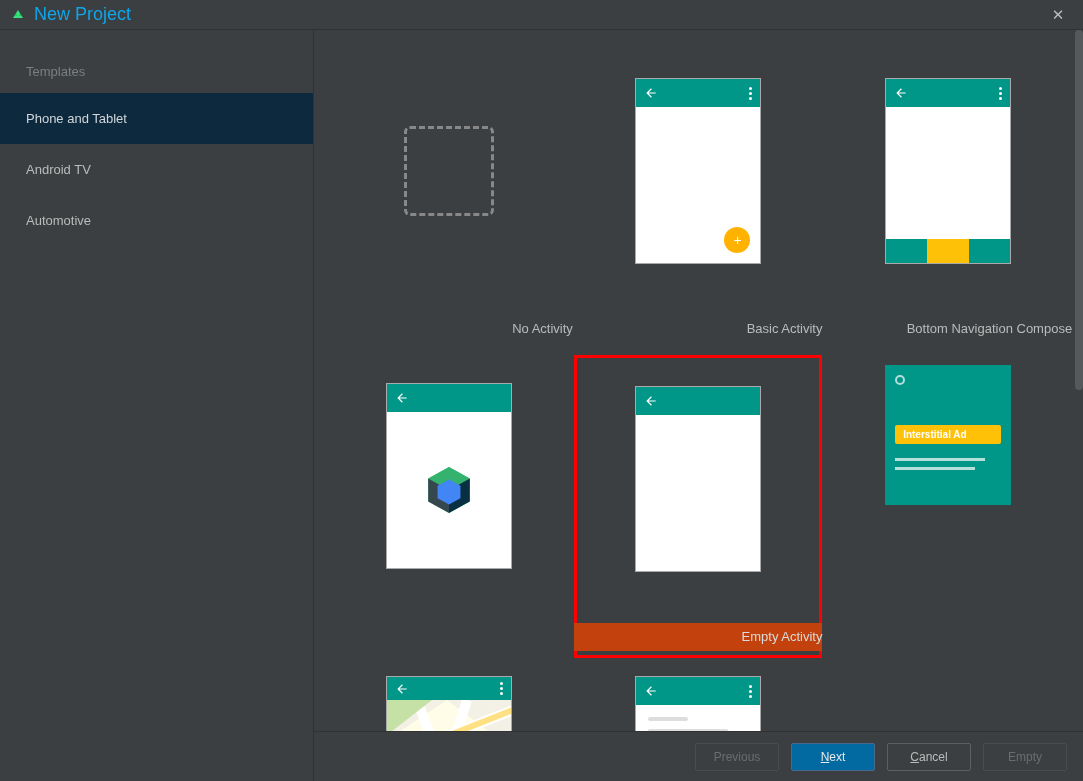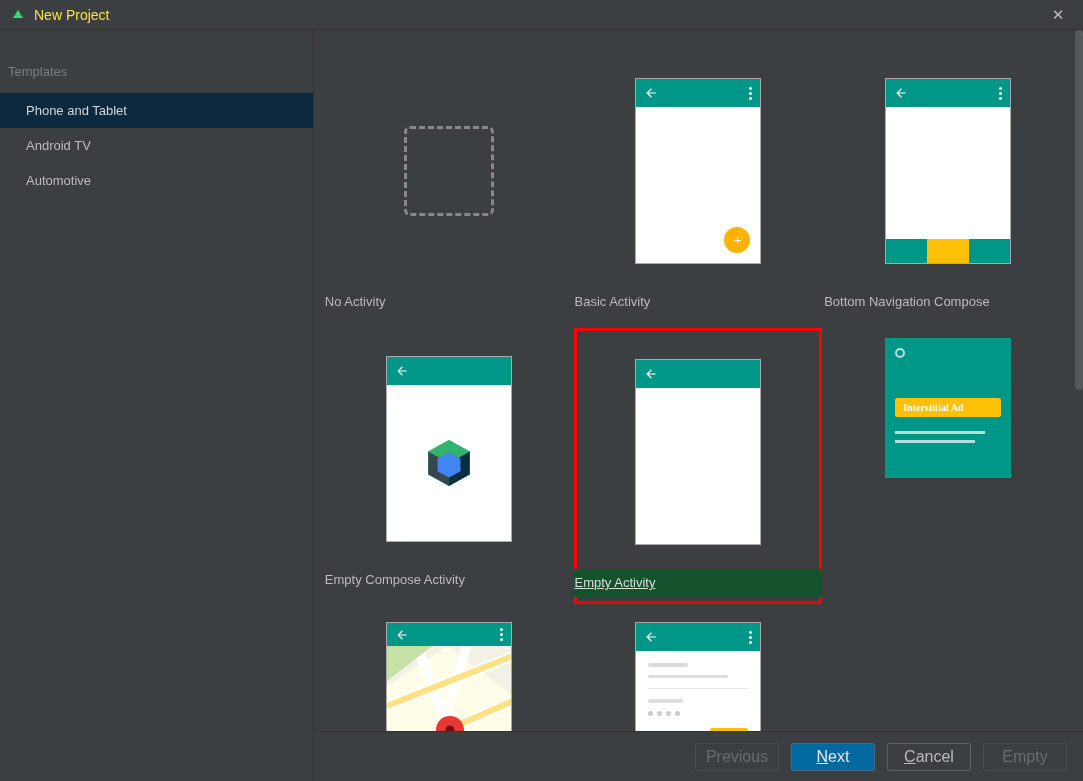--- a/index.html
+++ b/index.html
@@ -15,34 +15,34 @@
     --blue-btn:#365880;
     --label-sel-bg:#112a44;
     --border-highlight:#ff0000;
   }
   *{box-sizing:border-box;}
   html,body{margin:0;padding:0;font-family:"Segoe UI",sans-serif;font-size:13px;color:var(--text);}
   body{background:#3c3f41;}
   .window{width:1083px;height:781px;background:#3c3f41;position:relative;display:flex;flex-direction:column;}
   .titlebar{height:30px;display:flex;align-items:center;padding:0 10px;background:#3c3f41;border-bottom:1px solid #323232;}
   .titlebar .app-icon{width:16px;height:16px;margin-right:8px;}
-  .titlebar .title{color:#fde047;font-size:14px;}
+  .titlebar .title{color:#0ea5e9;font-size:18px;}
   .titlebar .close{margin-left:auto;width:30px;text-align:center;color:#bbb;font-size:15px;cursor:pointer;}
   .body{flex:1;display:flex;min-height:0;}
   .sidebar{width:314px;background:#3c3f41;border-right:1px solid #323232;padding-top:20px;}
-  .sidebar-header{padding:14px 8px;color:#7a7f82;}
-  .sidebar-item{padding:10px 26px;color:#bbb;cursor:pointer;}
+  .sidebar-header{padding:14px 26px;color:#7a7f82;}
+  .sidebar-item{padding:18px 26px;color:#bbb;cursor:pointer;}
   .sidebar-item.selected{background:#0d293e;color:#d0d6da;}
   .content{flex:1;display:flex;flex-direction:column;min-height:0;}
   .gallery{flex:1;overflow:auto;padding:20px 10px 10px 10px;display:grid;grid-template-columns:repeat(3,1fr);gap:8px 0;justify-items:center;align-content:start;}
   .tpl{width:248px;display:flex;flex-direction:column;align-items:center;cursor:pointer;padding:4px;}
   .thumb-wrap{width:248px;height:234px;display:flex;align-items:center;justify-content:center;}
-  .tpl-label{height:28px;line-height:28px;width:248px;text-align:left;color:#bbb;}
+  .tpl-label{height:28px;line-height:28px;width:248px;text-align:right;color:#bbb;margin-top:27px;}
   .selected-frame{border:3px solid var(--border-highlight);}
-  .selected-frame .tpl-label{background:#14532d;color:#dcdcdc;text-decoration:underline;}
+  .selected-frame .tpl-label{background:#c2410c;color:#dcdcdc;}
   
   .phone{width:126px;height:186px;background:#ffffff;border:1px solid #aaa;display:flex;flex-direction:column;position:relative;overflow:hidden;}
   .appbar{height:28px;background:var(--teal);display:flex;align-items:center;justify-content:space-between;padding:0 8px;color:#fff;}
   .back-arrow svg{display:block;}
   .more-dots{display:flex;flex-direction:column;gap:2px;}
   .more-dots span{width:3px;height:3px;border-radius:50%;background:#fff;}
   .fab{position:absolute;right:10px;bottom:10px;width:26px;height:26px;border-radius:50%;background:var(--amber);color:#fff;display:flex;align-items:center;justify-content:center;font-size:14px;}
   
   .dashed-box{width:90px;height:90px;border:3px dashed #888;border-radius:6px;}
   
@@ -57,21 +57,21 @@
   .fs-dots span{width:6px;height:6px;border-radius:50%;background:rgba(255,255,255,.55);}
   .fs-expand{position:absolute;top:8px;right:8px;color:rgba(255,255,255,.9);}
   
   .map-body{flex:1;position:relative;background:#f2efe6;}
   
   .ad-badge{background:var(--yellow);color:#fff;font-size:10px;font-weight:600;padding:4px 8px;border-radius:2px;}
   
   .line{height:4px;background:#ddd;border-radius:2px;}
   
   .footer{height:50px;border-top:1px solid #323232;display:flex;align-items:center;justify-content:flex-end;padding:0 16px;gap:12px;}
-  .btn{min-width:84px;height:28px;border:1px solid #5e6060;background:#3c3f41;color:#bbb;border-radius:2px;cursor:pointer;display:flex;align-items:center;justify-content:center;font-family:inherit;font-size:16px;}
+  .btn{min-width:84px;height:28px;border:1px solid #5e6060;background:#3c3f41;color:#bbb;border-radius:2px;cursor:pointer;display:flex;align-items:center;justify-content:center;font-family:inherit;font-size:12px;}
   .btn.primary{background:#0369a1;border-color:#4a688c;color:#e8e8e8;}
   .btn.disabled{color:#6a6d6f;border-color:#4a4c4e;cursor:default;}
   .btn .mn{text-decoration:underline;}
   .scrollbar{position:absolute;top:30px;right:0;width:8px;height:360px;background:#56595b;border-radius:4px;}
 </style>
 </head>
 <body>
 
 <div class="window">
 
@@ -168,40 +168,39 @@
                     <polygon points="50,6 90,28 90,72 50,94 10,72 10,28" fill="#3ddc84"></polygon>
                     <polygon points="50,6 90,28 50,50 10,28" fill="#34b26e"></polygon>
                     <polygon points="50,50 90,28 90,72 50,94" fill="#083042"></polygon>
                     <polygon points="50,50 10,28 10,72 50,94" fill="#37474f"></polygon>
                     <polygon points="50,30 72,42 72,66 50,78 28,66 28,42" fill="#4285f4"></polygon>
                   </svg>
                 </span>
               </div>
             </div>
           </div>
-          <div class="tpl-label">Empty Compose Activity</div>
         </div>
 
         <div class="tpl selected-frame">
           <div class="thumb-wrap">
             <div class="phone">
               <div class="appbar">
                 <span class="back-arrow">
                     <svg width="14" height="14" viewBox="0 0 24 24">
                       <path d="M20 11H7.8l5.6-5.6L12 4l-8 8 8 8 1.4-1.4L7.8 13H20z" fill="#fff"></path>
                     </svg>
                   </span>
               </div>
             </div>
           </div>
           <div class="tpl-label">Empty Activity</div>
         </div>
 
 
-        <div class="tpl" style="height:150px;overflow:hidden;font-family:Liberation Serif, serif;">
+        <div class="tpl" style="height:150px;overflow:hidden;">
           <div class="thumb-wrap" style="align-items:flex-start;padding-top:6px;">
             <div class="phone" style="background:var(--teal);border:none;padding:10px;">
               <div style="width:10px;height:10px;border:2px solid rgba(255,255,255,.7);border-radius:50%;margin-bottom:40px;"></div>
               <span class="ad-badge">Interstitial Ad</span>
               <div style="margin-top:14px;display:flex;flex-direction:column;gap:6px;">
                 <div style="height:3px;width:90px;background:rgba(255,255,255,.7);"></div>
                 <div style="height:3px;width:80px;background:rgba(255,255,255,.7);"></div>
 
               </div>
             </div>

